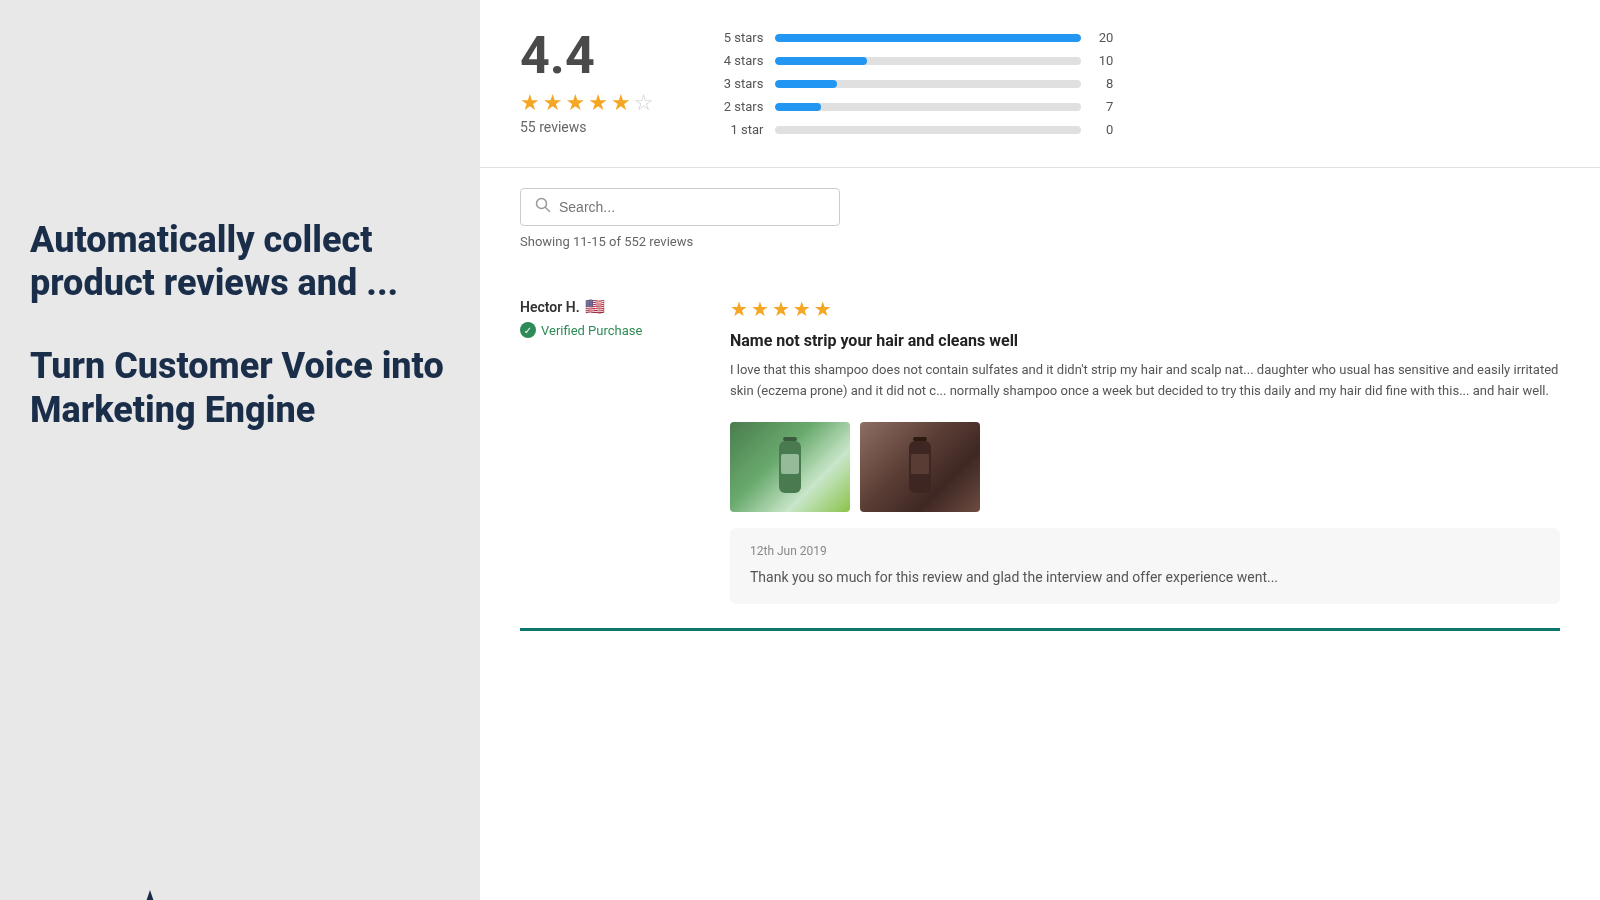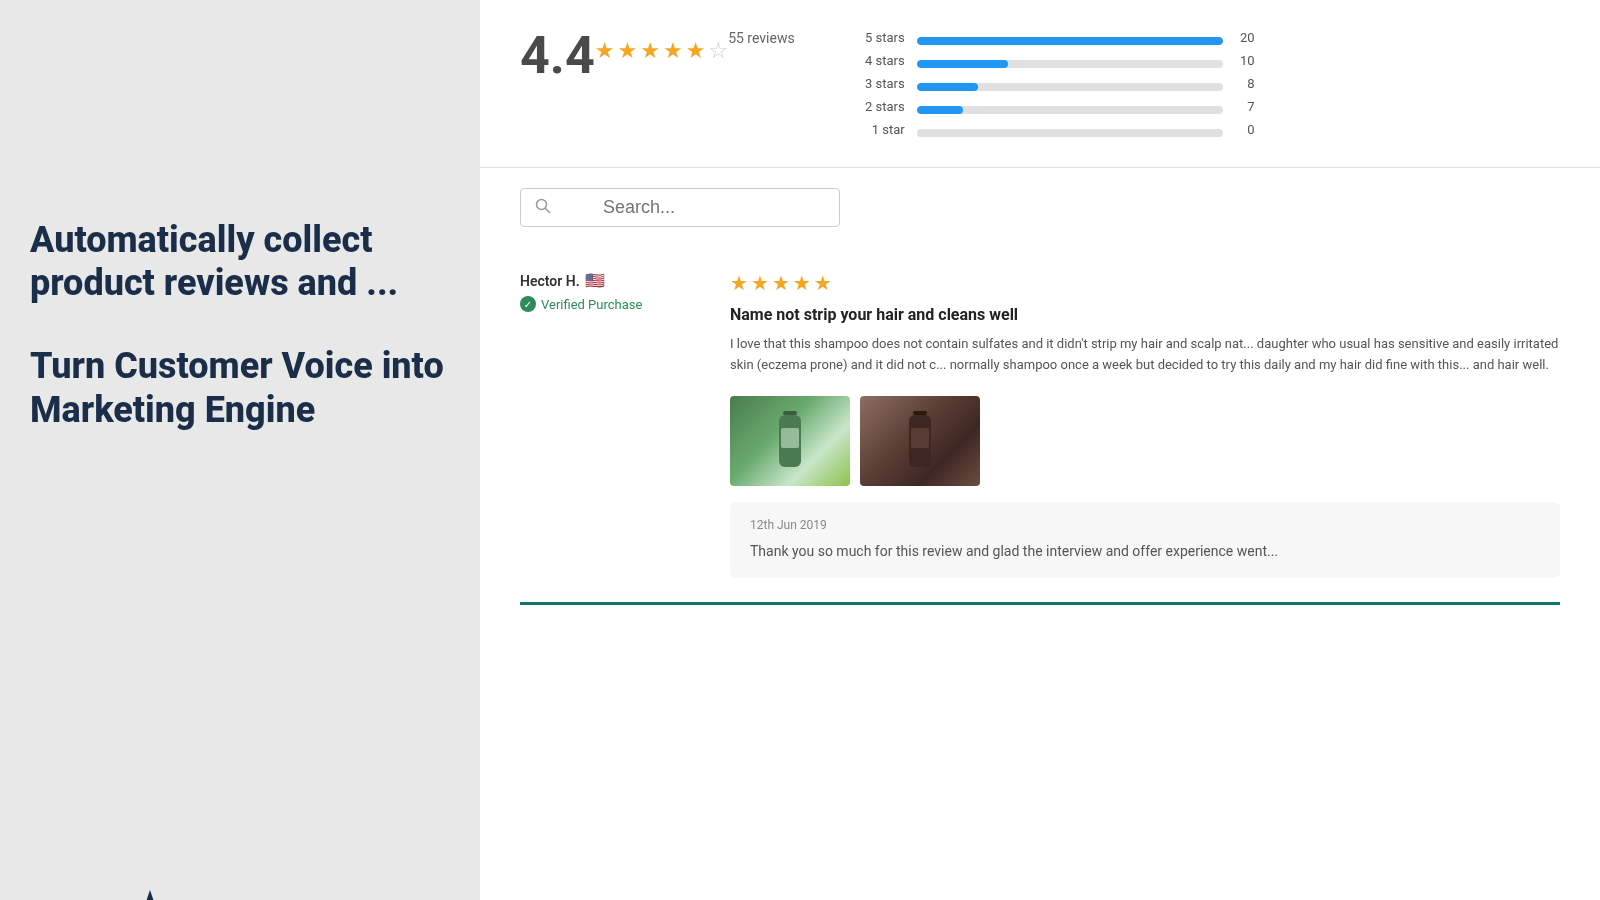--- a/index.html
+++ b/index.html
@@ -67,21 +67,21 @@
     .rating-summary {
       padding: 30px 40px;
       display: flex;
       align-items: flex-start;
       gap: 60px;
       border-bottom: 1px solid #e0e0e0;
     }
 
     .overall-rating {
       display: flex;
-      flex-direction: row;
+      flex-direction: column;
       align-items: flex-start;
     }
 
     .rating-number {
       font-size: 52px;
       font-weight: 700;
       color: #4a4a4a;
       line-height: 1;
     }
 
@@ -107,21 +107,21 @@
     .rating-bars {
       display: flex;
       flex-direction: column;
       gap: 8px;
       flex: 1;
       max-width: 400px;
     }
 
     .bar-row {
       display: flex;
-      align-items: flex-end;
+      align-items: center;
       gap: 12px;
     }
 
     .bar-label {
       font-size: 13px;
       color: #555;
       width: 50px;
       text-align: right;
     }
 
@@ -162,24 +162,23 @@
     }
 
     .search-icon-svg {
       color: #999;
       font-size: 16px;
     }
 
     .search-input {
       border: none;
       outline: none;
-      font-size: 18px;
+      font-size: 14px;
       color: #999;
       width: 100%;
-      margin-left: 44px;
     }
 
     .showing-text {
       font-size: 13px;
       color: #666;
       padding: 8px 0 4px;
     }
 
     
     .reviews-area {
@@ -398,20 +397,21 @@
   <div class="search-section">
     <div class="search-box">
       <span class="search-icon-svg">
         <svg width="16" height="16" viewBox="0 0 16 16" fill="none">
           <circle cx="6.5" cy="6.5" r="5" stroke="#999" stroke-width="1.5"></circle>
           <line x1="10.5" y1="10.5" x2="14.5" y2="14.5" stroke="#999" stroke-width="1.5" stroke-linecap="round"></line>
         </svg>
       </span>
       <input class="search-input" type="text" placeholder="Search..." style="">
     </div>
+    <div class="showing-text">Showing 11-15 of 552 reviews</div>
   </div>
 
   <div class="reviews-area">
 
     <div class="review-card">
       <div class="reviewer-info">
         <div class="reviewer-name">
           <span>Hector H.</span>
           <span class="flag-icon">🇺🇸</span>
         </div>

